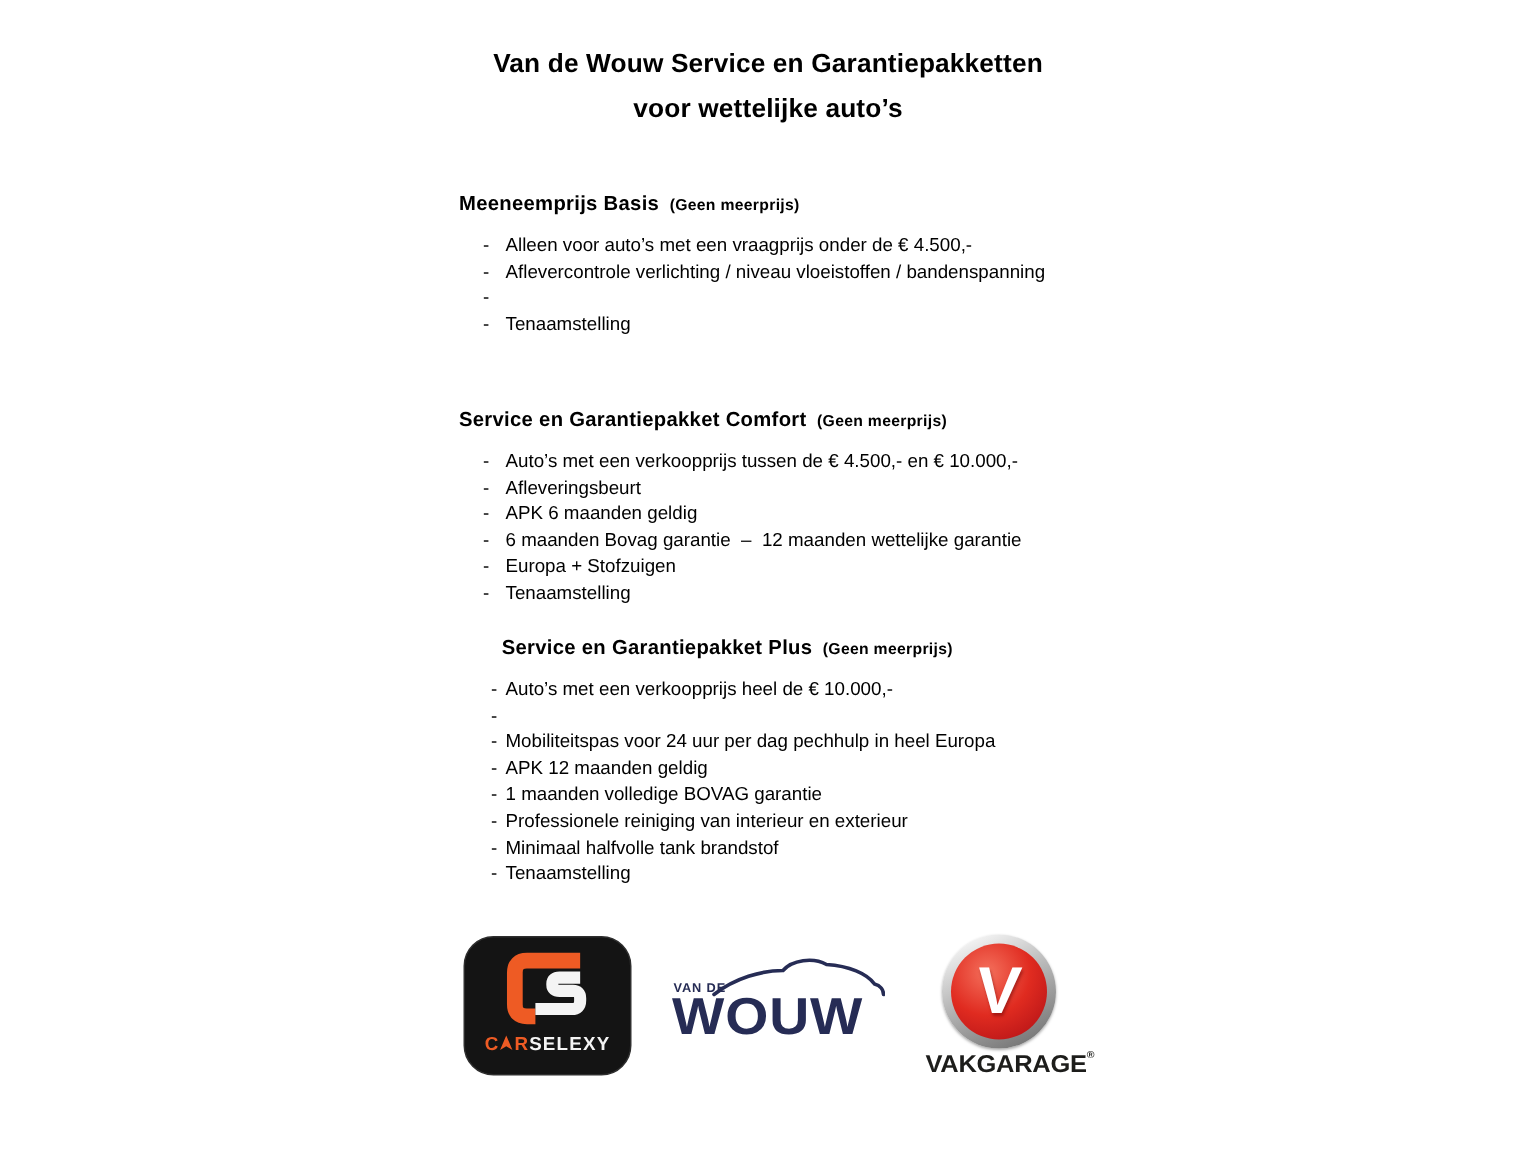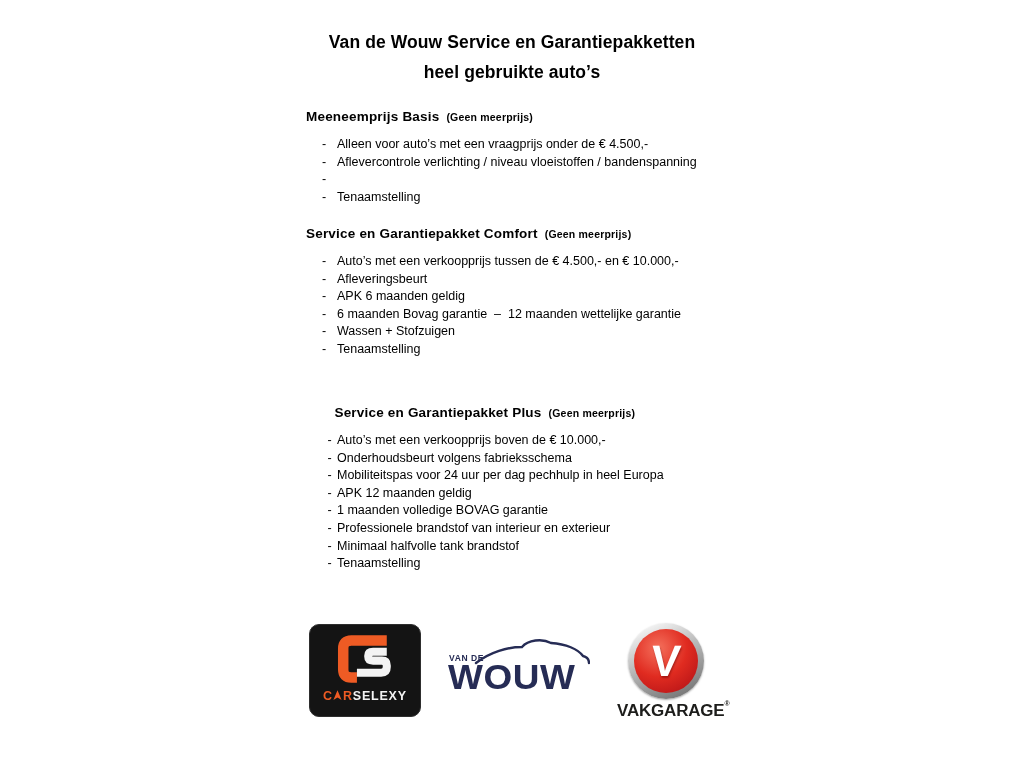--- a/index.html
+++ b/index.html
@@ -5,36 +5,36 @@
   html,body { margin:0; padding:0; background:#ffffff; }
   .page {
     position:relative; width:1024px; height:768px; background:#ffffff;
     font-family:"Liberation Sans", sans-serif; color:#000; overflow:hidden;
   }
   .title-line { position:absolute; left:0; width:100%; text-align:center;
     font-weight:bold; font-size:17.5px; letter-spacing:0.1px; }
   .title-1 { top:32px; }
   .title-2 { top:62px; }
 
-  .pkg { position:absolute; left:306px; }
+  .pkg { position:absolute; left:306px;margin-top:19px; }
   .pkg-s0 { top:109px; }
-  .pkg-s1 { top:226px; }
+  .pkg-s1 { top:253px; }
   .pkg-s2 { top:405px;text-align:center; }
   .pkg-heading { font-size:13.5px; font-weight:bold; letter-spacing:0.2px; }
   .pkg-note { font-size:10.5px; font-weight:bold; margin-left:7px; }
   .pkg ul { list-style:none; margin:12px 0 0 16px; padding:0; }
   .pkg li { display:flex; font-size:12.5px; line-height:17.6px; white-space:nowrap; }
   .pkg li .dash { width:15px; flex:none; }
 
   
   .logo { position:absolute; }
 
   
   .carselexy-card { left:309px; top:624px; width:112px; height:93px;
-    background:#141414; border:1px solid #2e2e2e; border-radius:10px; box-sizing:border-box; }
+    background:#141414; border:1px solid #2e2e2e; border-radius:20px; box-sizing:border-box; }
   .cs-monogram { position:absolute; left:50%; top:9px; transform:translateX(-50%); }
   .cs-word { position:absolute; left:0; top:64px; width:100%; text-align:center;
     font-weight:bold; font-size:12.5px; letter-spacing:0.8px; line-height:14px; }
   .cs-orange { color:#EE5B24; }
   .cs-white { color:#F4F4F4; }
   .cs-cursor { display:inline-block; width:9px; height:11px; vertical-align:-1px; margin:0 0.5px; }
 
   
   .wouw-logo { left:448px; top:636px; width:142px; height:64px; }
   .wouw-car { position:absolute; left:26px; top:0; }
@@ -59,21 +59,21 @@
     font-size:17px; font-weight:bold; color:#1D1D1B; letter-spacing:-0.2px;
     transform:scaleY(0.95); white-space:nowrap; }
   .vak-reg { font-size:7px; vertical-align:10px; letter-spacing:0; }
 </style>
 </head>
 <body>
 
 <div class="page">
 
   <div class="title-line title-1">Van de Wouw Service en Garantiepakketten</div>
-  <div class="title-line title-2">heel gebruikte auto’s</div>
+  <div class="title-line title-2">voor wettelijke auto’s</div>
 
   <section class="pkg pkg-s0">
     <div class="pkg-heading">
       <span>Meeneemprijs Basis</span><span class="pkg-note">(Geen meerprijs)</span>
     </div>
     <ul>
       <li>
           <span class="dash">-</span>
           <span>Alleen voor auto’s met een vraagprijs onder de € 4.500,-</span>
         </li>
@@ -107,57 +107,56 @@
       <li>
           <span class="dash">-</span>
           <span>APK 6 maanden geldig</span>
         </li>
       <li>
           <span class="dash">-</span>
           <span>6 maanden Bovag garantie &nbsp;–&nbsp; 12 maanden wettelijke garantie</span>
         </li>
       <li>
           <span class="dash">-</span>
-          <span>Wassen + Stofzuigen</span>
+          <span>Europa + Stofzuigen</span>
         </li>
       <li>
           <span class="dash">-</span>
           <span>Tenaamstelling</span>
         </li>
     </ul>
   </section>
 
   <section class="pkg pkg-s2">
     <div class="pkg-heading">
       <span>Service en Garantiepakket Plus</span><span class="pkg-note">(Geen meerprijs)</span>
     </div>
     <ul>
       <li>
           <span class="dash">-</span>
-          <span>Auto’s met een verkoopprijs boven de € 10.000,-</span>
+          <span>Auto’s met een verkoopprijs heel de € 10.000,-</span>
         </li>
       <li>
           <span class="dash">-</span>
-          <span>Onderhoudsbeurt volgens fabrieksschema</span>
         </li>
       <li>
           <span class="dash">-</span>
           <span>Mobiliteitspas voor 24 uur per dag pechhulp in heel Europa</span>
         </li>
       <li>
           <span class="dash">-</span>
           <span>APK 12 maanden geldig</span>
         </li>
       <li>
           <span class="dash">-</span>
           <span>1 maanden volledige BOVAG garantie</span>
         </li>
       <li>
           <span class="dash">-</span>
-          <span>Professionele brandstof van interieur en exterieur</span>
+          <span>Professionele reiniging van interieur en exterieur</span>
         </li>
       <li>
           <span class="dash">-</span>
           <span>Minimaal halfvolle tank brandstof</span>
         </li>
       <li>
           <span class="dash">-</span>
           <span>Tenaamstelling</span>
         </li>
     </ul>

